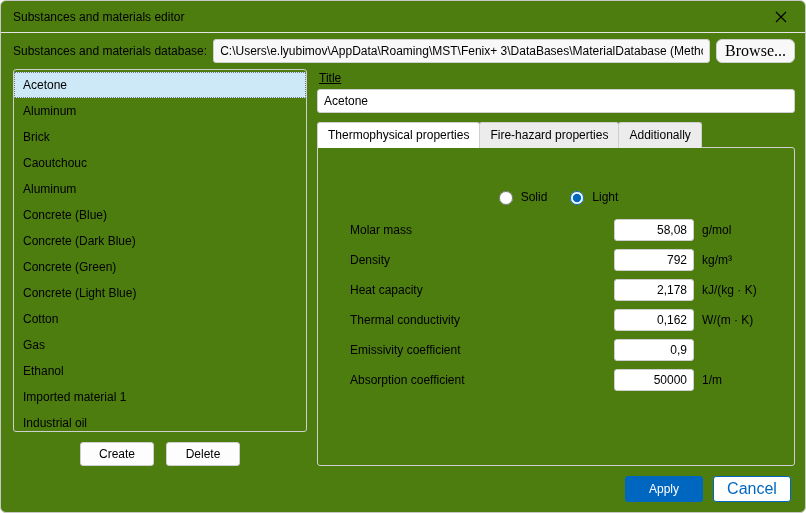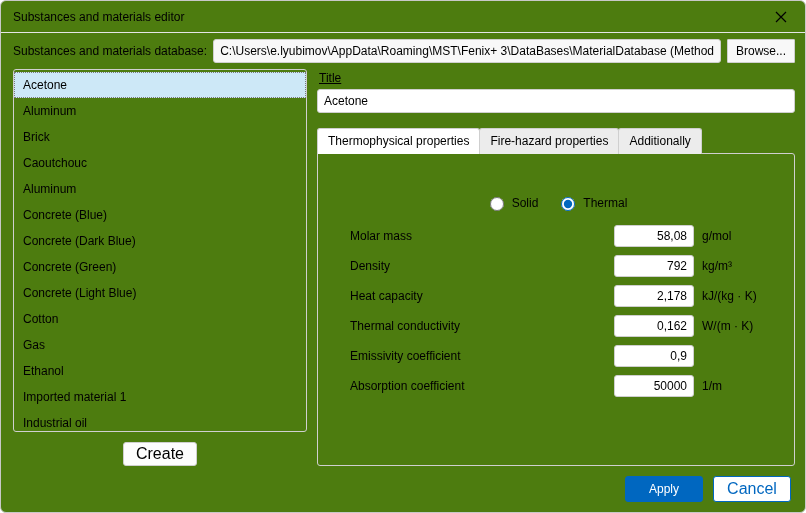--- a/index.html
+++ b/index.html
@@ -57,25 +57,25 @@
     border-radius: 3px;
     padding: 0 6px;
     font-family: inherit;
     font-size: 12px;
     background: #f8f8f8;
   }
   .db-row .browse {
     height: 24px;
     padding: 0 8px;
     border: 1px solid #cfcfcf;
-    border-radius: 1px;
+    border-radius: 6px;
     background: #f8f8f8;
     cursor: pointer;
-    font-family: Liberation Sans, sans-serif;
-    font-size: 12px;
+    font-family: Liberation Serif, serif;
+    font-size: 16px;
   }
 
   .body {
     flex: 1;
     display: flex;
     gap: 10px;
     padding: 0 10px 0 12px;
     min-height: 0;
   }
 
@@ -116,21 +116,21 @@
   }
   .btn {
     height: 24px;
     min-width: 74px;
     padding: 0 12px;
     border: 1px solid #cfcfcf;
     border-radius: 3px;
     background: #fdfdfd;
     cursor: pointer;
     font-family: inherit;
-    font-size: 16px;
+    font-size: 12px;
   }
 
   .right {
     flex: 1;
     display: flex;
     flex-direction: column;
     min-width: 0;
   }
   .field-label { margin: 2px 0 4px 2px; text-decoration: underline; }
   input.title-input {
@@ -138,21 +138,21 @@
     border: 1px solid #cfcfcf;
     border-radius: 3px;
     padding: 0 6px;
     font-family: inherit;
     font-size: 12px;
     width: 100%;
   }
 
   .tabs {
     display: flex;
-    margin-top: 14px;
+    margin-top: 8px;
   }
   .tab {
     padding: 5px 10px 6px 10px;
     border: 1px solid #cfcfcf;
     border-bottom: none;
     background: #ececec;
     cursor: pointer;
     font-size: 12px;
     position: relative;
     top: 1px;
@@ -280,20 +280,21 @@
             <div class="list-item">Concrete (Light Blue)</div>
             <div class="list-item">Cotton</div>
             <div class="list-item">Gas</div>
             <div class="list-item">Ethanol</div>
             <div class="list-item">Imported material 1</div>
             <div class="list-item">Industrial oil</div>
           </div>
       </div>
       <div class="left-buttons">
         <button class="btn">Create</button>
+        <button class="btn">Delete</button>
       </div>
     </div>
 
     <div class="right">
       <div class="field-label">Title</div>
       <input class="title-input" type="text" value="Acetone" style="">
 
       <div class="tabs">
         <div class="tab active">Thermophysical properties</div>
         <div class="tab">Fire-hazard properties</div>
@@ -301,21 +302,21 @@
       </div>
 
       <div class="tab-panel">
         <div class="state-row">
           <label class="radio">
             <input type="radio" name="state" style="">
             <span>Solid</span>
           </label>
           <label class="radio">
             <input type="radio" name="state" checked="" style="">
-            <span>Thermal</span>
+            <span>Light</span>
           </label>
         </div>
         <div class="prop-grid" id="prop-grid">
             <div class="plabel">Molar mass</div>
             <input class="val" type="text" value="58,08" style="">
             <div class="unit">g/mol</div>
             <div class="plabel">Density</div>
             <input class="val" type="text" value="792" style="">
             <div class="unit">kg/m³</div>
             <div class="plabel">Heat capacity</div>

